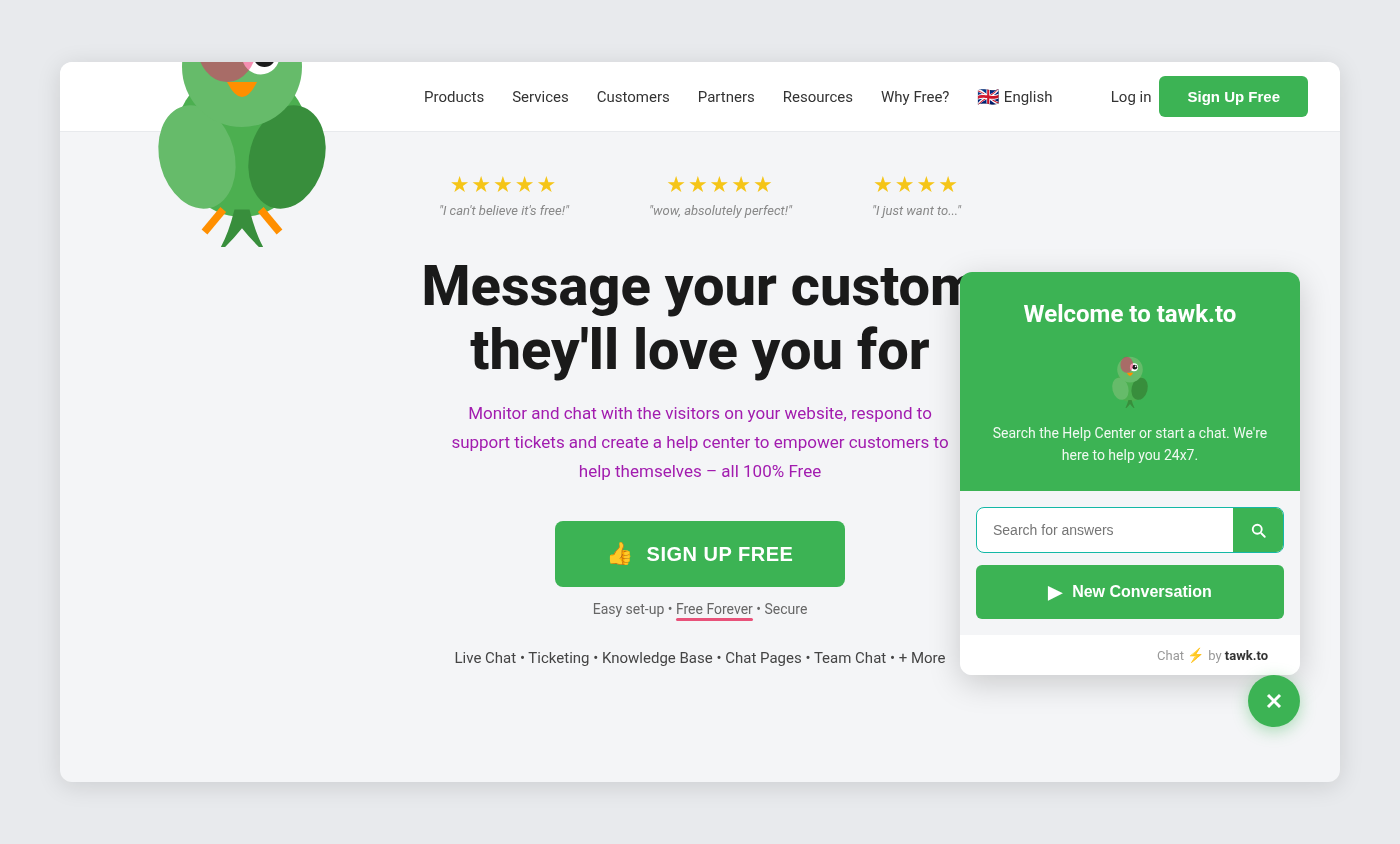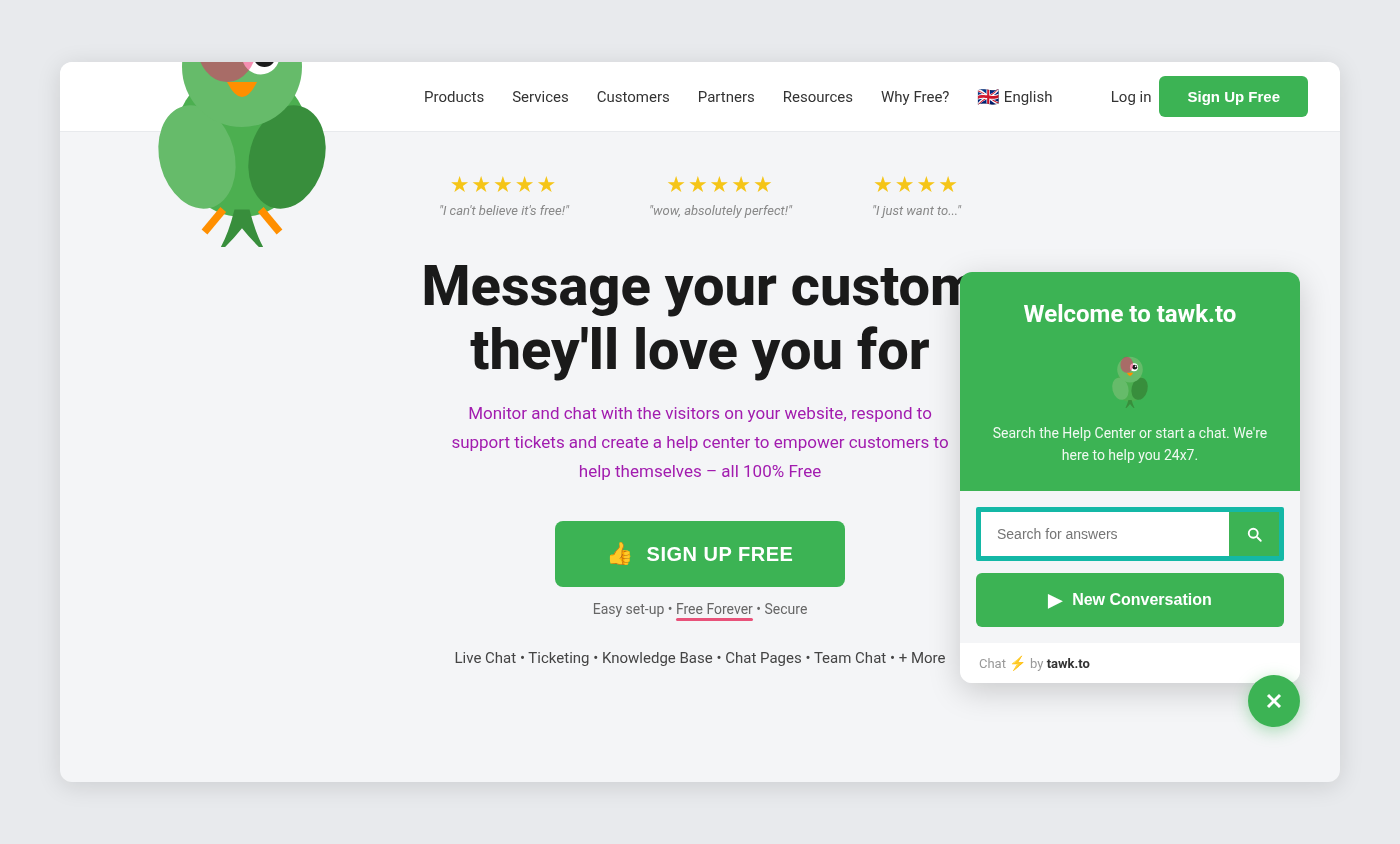--- a/index.html
+++ b/index.html
@@ -199,24 +199,24 @@
       color: rgba(255,255,255,0.92);
       line-height: 1.6;
       text-align: center;
     }
     .widget-body {
       background: #f4f5f7;
       padding: 16px;
     }
     .search-row {
       display: flex;
-      border-radius: 2px;
+      border-radius: 8px;
       overflow: hidden;
       background: #fff;
-      border: 5px solid #14b8a6;
+      border: 1px solid #14b8a6;
       margin-bottom: 12px;
     }
     .search-input {
       flex: 1;
       border: none;
       padding: 14px 16px;
       font-size: 14px;
       color: #888;
       background: transparent;
       outline: none;
@@ -246,22 +246,22 @@
       font-weight: 600;
       cursor: pointer;
       display: flex;
       align-items: center;
       justify-content: center;
       gap: 10px;
     }
     .send-icon { font-size: 18px; }
     .widget-footer {
       background: #fff;
-      padding: 12px 19px;
-      text-align: left;
+      padding: 12px 32px;
+      text-align: right;
       font-size: 13px;
       color: #999;
     }
     .widget-footer strong { color: #333; }
     .lightning { font-size: 14px; }
 
     
     .close-fab {
       position: absolute;
       bottom: 32px;

